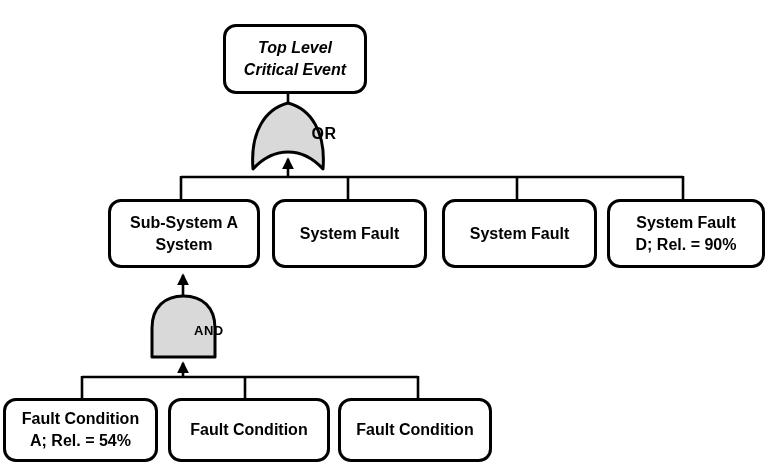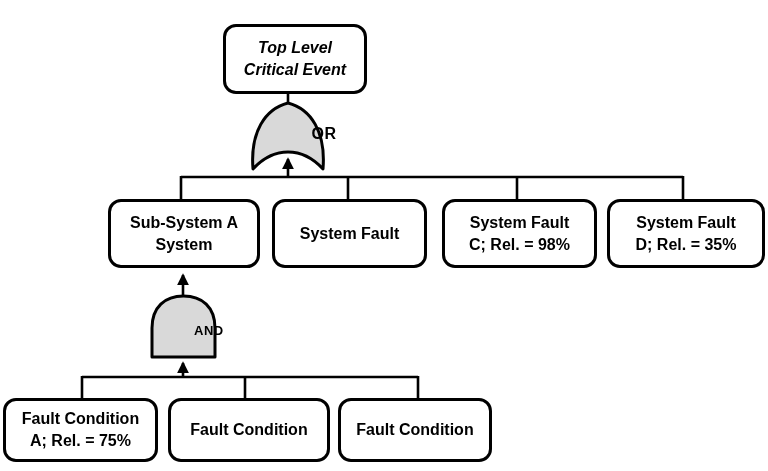--- a/index.html
+++ b/index.html
@@ -108,30 +108,29 @@
 
   <div class="node" id="node-l2-a">
     <span>Sub-System A</span>
     <span>System</span>
   </div>
   <div class="node" id="node-l2-b">
     <span>System Fault</span>
   </div>
   <div class="node" id="node-l2-c">
     <span>System Fault</span>
-    <span>C; Rel. = 98%</span>
   </div>
   <div class="node" id="node-l2-d">
     <span>System Fault</span>
-    <span>D; Rel. = 35%</span>
+    <span>D; Rel. = 90%</span>
   </div>
 
   <div class="node" id="node-l3-a">
     <span>Fault Condition</span>
-    <span>A; Rel. = 75%</span>
+    <span>A; Rel. = 54%</span>
   </div>
   <div class="node" id="node-l3-b">
     <span>Fault Condition</span>
   </div>
   <div class="node" id="node-l3-c">
     <span>Fault Condition</span>
   </div>
 
 </div>
 

